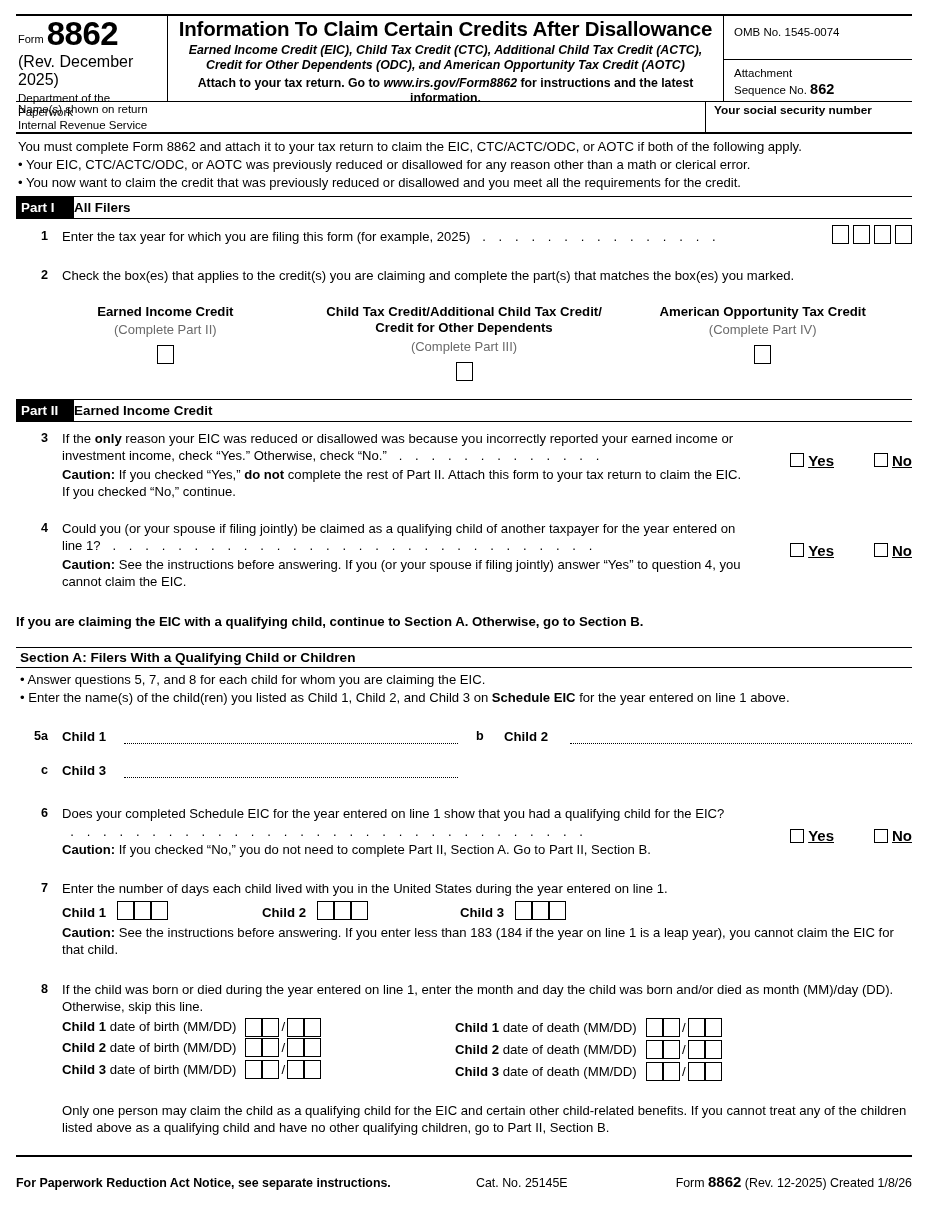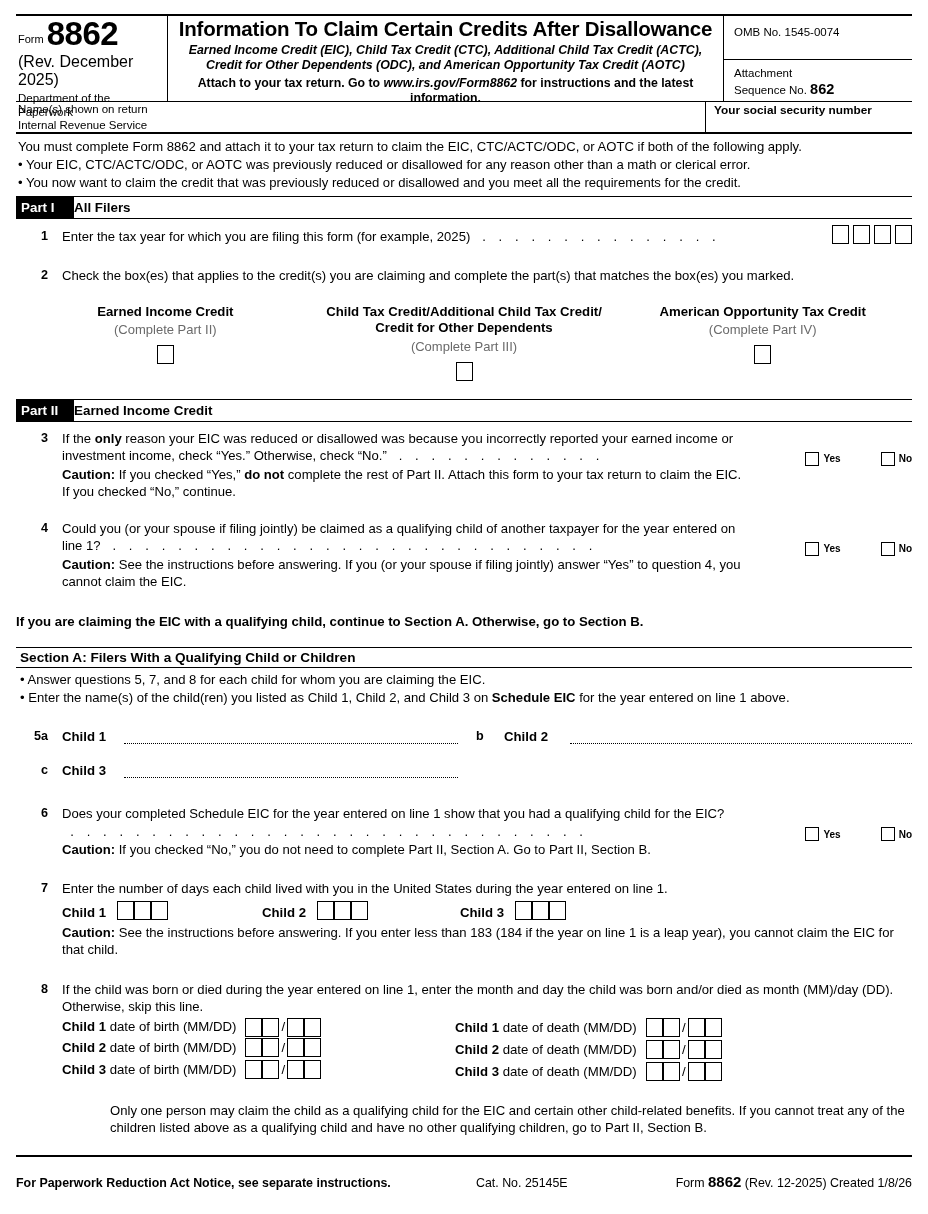--- a/index.html
+++ b/index.html
@@ -231,22 +231,23 @@
   }
   .cbox.big {
     width: 17px;
     height: 19px;
   }
 
   .yesno {
     position: absolute;
     display: flex;
     align-items: center;
-    font-size: 10px;
-    font-weight: bold;
+    font-size: 15px;
+    font-weight: bold;
+    text-decoration: underline;
   }
   .yesno .cbox { margin-right: 4px; }
   .yesno .gap { width: 40px; display:inline-block; }
 
   
   .credit-cols {
     display: flex;
     margin-top: 20px;
     text-align: center;
   }
@@ -590,21 +591,21 @@
               <span style="display:inline-block; width:9px;"></span>
               <span class="cbox big"></span>
                   <span class="cbox big"></span>
               <span style="display:inline-block; width:8px; text-align:center; font-size:13.2px;">/</span>
               <span class="cbox big"></span>
                   <span class="cbox big"></span>
             </div>
           </div>
         </div>
 
-        <div style="margin-top:21px;margin-left:48px;">Only one person may claim the child as a qualifying child for the EIC and certain other child-related benefits. If you cannot treat any of the children listed above as a qualifying child and have no other qualifying children, go to Part II, Section B.</div>
+        <div style="margin-top:21px;">Only one person may claim the child as a qualifying child for the EIC and certain other child-related benefits. If you cannot treat any of the children listed above as a qualifying child and have no other qualifying children, go to Part II, Section B.</div>
       </div>
     </div>
   </div>
 
   <div class="footer-rule" style="margin-top:19px;"></div>
   <div class="footer">
     <div class="f-left">For Paperwork Reduction Act Notice, see separate instructions.</div>
     <div class="f-mid">Cat. No. 25145E</div>
     <div class="f-right">
       <span>Form</span>

